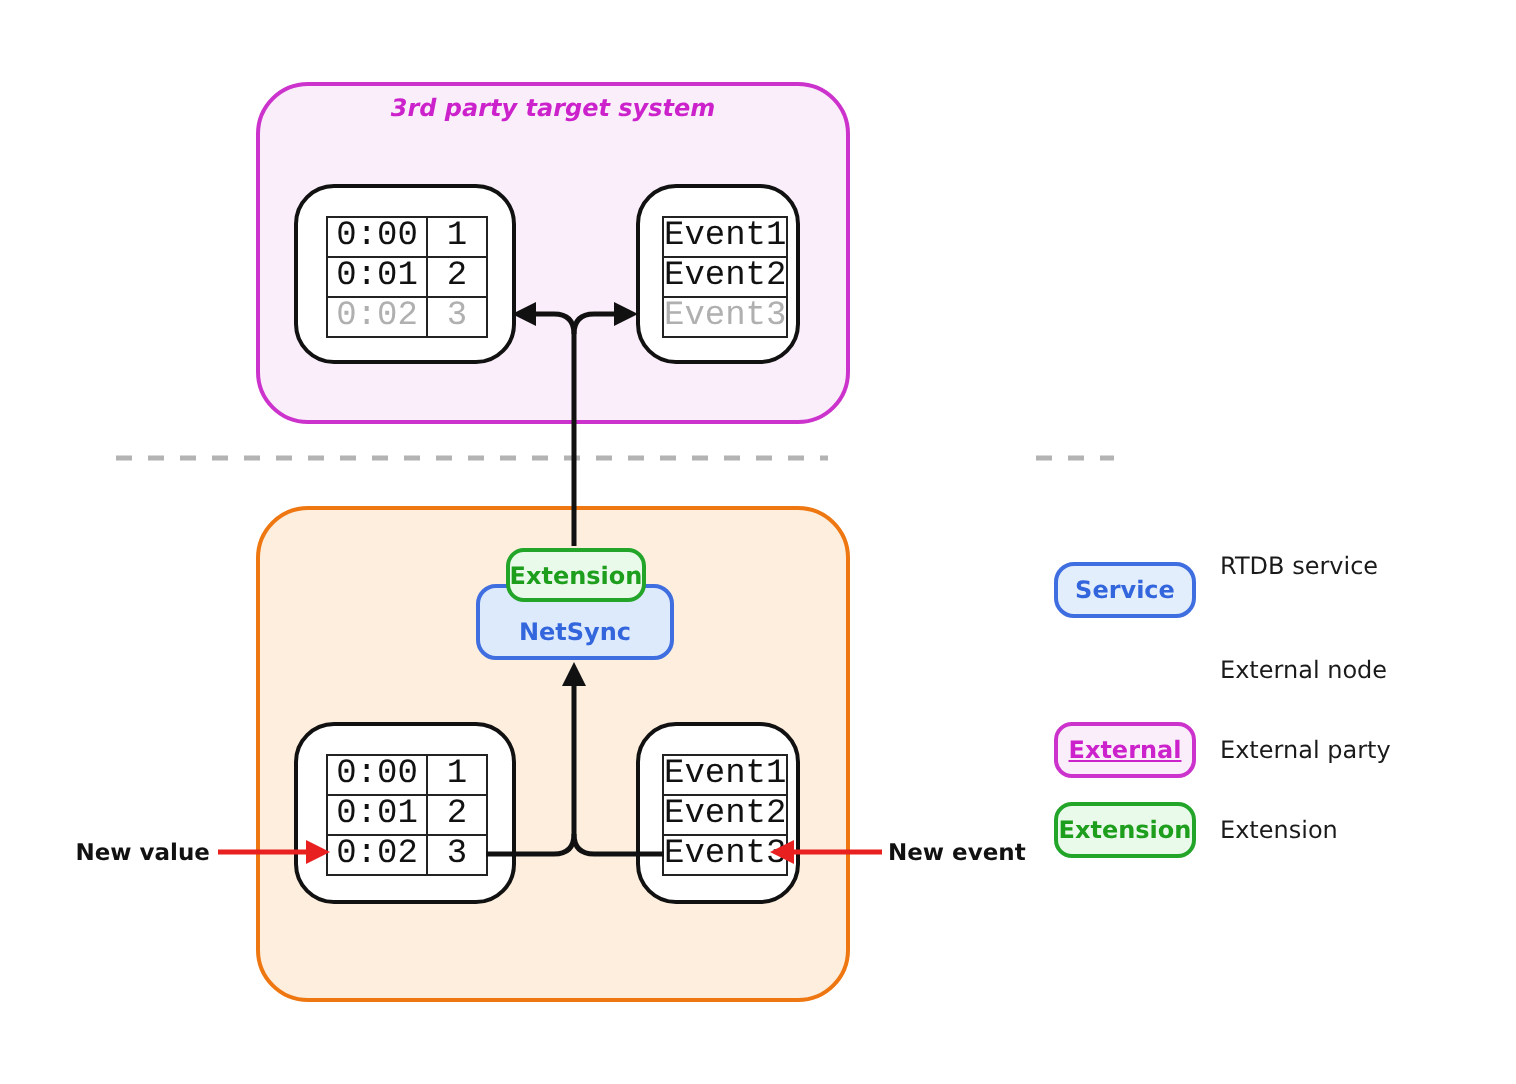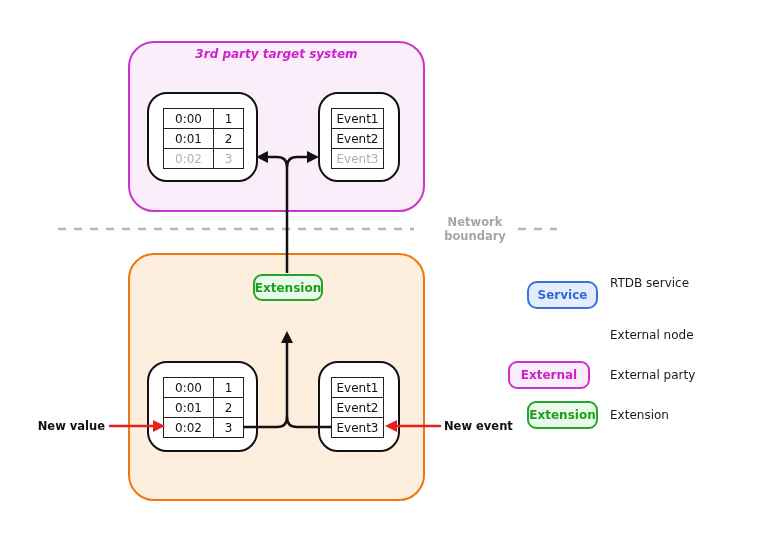--- a/index.html
+++ b/index.html
@@ -41,23 +41,24 @@
     border: 2.5px solid #111;
     border-radius: 20px;
     background: #ffffff;
     z-index: 2;
   }
 
   
   table.data {
     position: absolute;
     border-collapse: collapse;
-    font-size: 12px;
+    font-size: 17px;
     z-index: 3;
     background: #fff;
+    font-family: Liberation Mono, monospace;
   }
   table.data td {
     border: 1.5px solid #222;
     height: 20px;
     text-align: center;
     vertical-align: middle;
     padding: 0;
   }
   td.c-time { width: 50px; }
   td.c-val  { width: 30px; }
@@ -168,27 +169,26 @@
     </tr>
     <tr>
       <td class="c-event">Event2</td>
     </tr>
     <tr>
       <td class="c-event dim">Event3</td>
     </tr>
   </tbody>
     </table>
 
-  <div class="boundary-label">
-    <div>Network</div>
-    <div>boundary</div>
-  </div>
 
   <div class="group-box history-style" style="left:128px; top:253px; width:297px; height:248px;"></div>
 
+  <div class="netsync-box">
+    <span>NetSync</span>
+  </div>
   <div class="chip extension-chip extension-main">
     <span>Extension</span>
   </div>
 
   <div class="node-box" style="left:147px; top:361px; width:111px; height:91px;"></div>
   <table class="data" style="left:163px; top:377px;">
     <tbody>
         <tr>
       <td class="c-time">0:00</td>
       <td class="c-val">1</td>
@@ -222,21 +222,21 @@
   <div class="annot" style="left:30px; top:419px; width:75px; text-align:right;">New value</div>
   <div class="annot" style="left:444px; top:419px; width:80px; text-align:left;">New event</div>
 
   <div class="chip service-chip" style="left:527px; top:281px; width:71px; height:28px;border-radius:10px;">
     <span>Service</span>
   </div>
   <div class="legend-desc" style="top:276px;">RTDB service</div>
 
   <div class="legend-desc" style="top:328px;">External node</div>
 
-  <div class="chip external-chip" style="left:508px; top:361px; width:82px; height:28px;">
+  <div class="chip external-chip" style="left:527px; top:361px; width:71px; height:28px;text-decoration:underline;">
     <span>External</span>
   </div>
   <div class="legend-desc" style="top:368px;">External party</div>
 
   <div class="chip extension-chip" style="left:527px; top:401px; width:71px; height:28px;">
     <span>Extension</span>
   </div>
   <div class="legend-desc" style="top:408px;">Extension</div>
 
   <svg class="overlay" viewBox="0 0 758 542">

